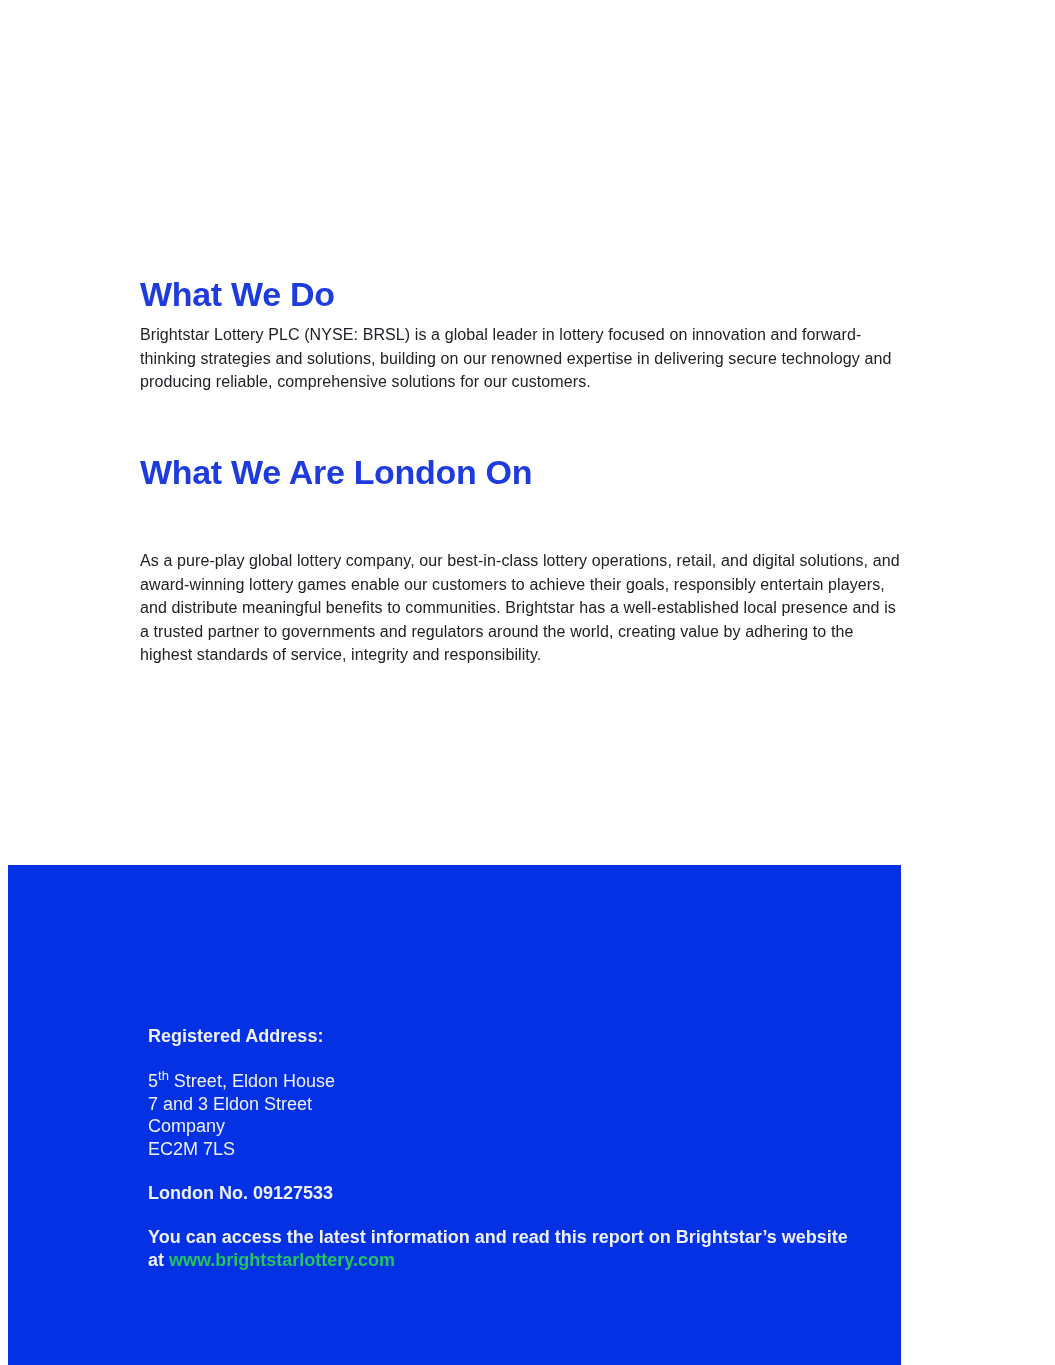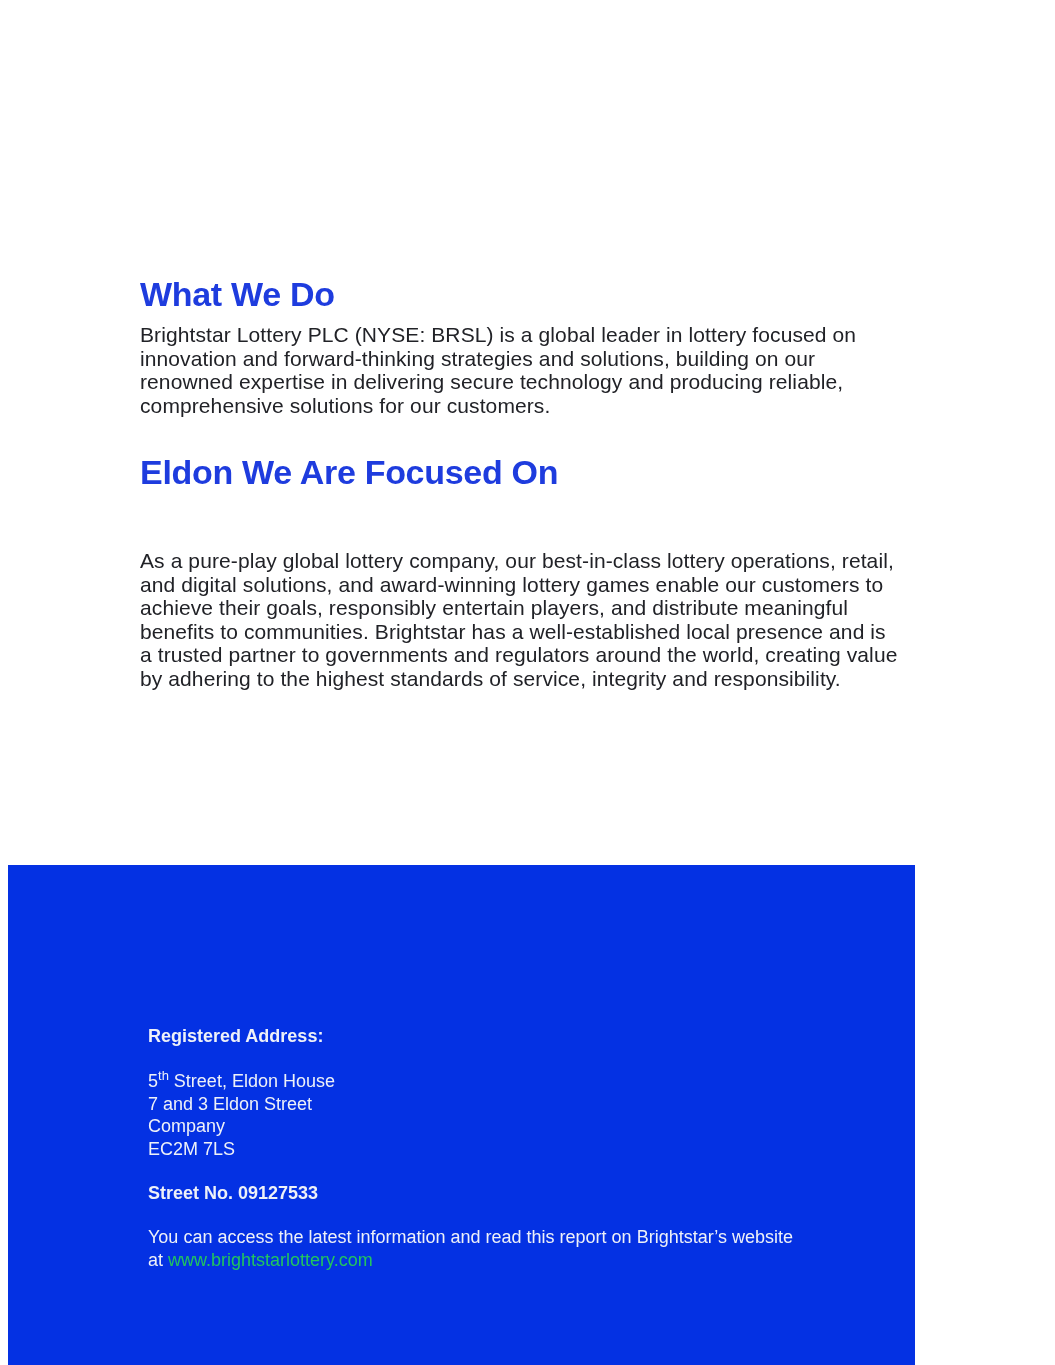--- a/index.html
+++ b/index.html
@@ -7,40 +7,39 @@
     padding: 0;
     background: #ffffff;
   }
   .page {
     position: relative;
     width: 901px;
     height: 1365px;
     background: #ffffff;
     overflow: hidden;
     font-family: "Liberation Sans", sans-serif;
-    padding-left: 14px;
   }
   .section-heading {
     position: absolute;
     left: 140px;
     margin: 0;
     font-size: 34px;
     line-height: 40px;
     font-weight: 700;
     letter-spacing: -0.3px;
     color: #1E3CDE;
   }
   .h-what-we-do { top: 274px; }
   .h-focused-on { top: 452px; }
   .section-body {
     position: absolute;
     left: 140px;
     margin: 0;
     width: 760px;
-    font-size: 21px;
+    font-size: 16px;
     line-height: 23.6px;
     letter-spacing: 0.1px;
     color: #212227;
   }
   .p-what-we-do { top: 323px; }
   .p-focused-on { top: 501px; margin-top: 48px; }
   .footer-band {
     position: absolute;
     left: 8px;
     top: 865px;
@@ -70,52 +69,52 @@
   }
   .company-line {
     top: 317px;
   }
   .company-line .lbl { font-weight: 700; }
   .company-line .val { font-weight: 700; margin-left: 5px; }
   .website-notice {
     top: 361px;
     width: 810px;
     color: #E0732F;
-    font-weight: 400;
+    font-weight: 700;
     line-height: 23.5px;
   }
   .website-link {
     color: #22c55e;
     text-decoration: none;
     cursor: pointer;
   }
 </style>
 </head>
 <body>
 
 <div class="page">
 
   <h1 class="section-heading h-what-we-do">What We Do</h1>
 
   <p class="section-body p-what-we-do">Brightstar Lottery PLC (NYSE: BRSL) is a global leader in lottery focused on innovation and forward-thinking strategies and solutions, building on our renowned expertise in delivering secure technology and producing reliable, comprehensive solutions for our customers.</p>
 
-  <h1 class="section-heading h-focused-on">Eldon We Are Focused On</h1>
+  <h1 class="section-heading h-focused-on">What We Are London On</h1>
 
   <p class="section-body p-focused-on">As a pure-play global lottery company, our best-in-class lottery operations, retail, and digital solutions, and award-winning lottery games enable our customers to achieve their goals, responsibly entertain players, and distribute meaningful benefits to communities. Brightstar has a well-established local presence and is a trusted partner to governments and regulators around the world, creating value by adhering to the highest standards of service, integrity and responsibility.</p>
 
   <div class="footer-band">
 
     <p class="ftext reg-label">Registered Address:</p>
 
     <div class="ftext addr-block">
       <div><span>5</span><sup>th</sup><span> Street, Eldon House</span></div>
       <div>7 and 3 Eldon Street</div>
       <div>Company</div>
       <div>EC2M 7LS</div>
     </div>
 
-    <p class="ftext company-line"><span class="lbl">Street No.</span><span class="val">09127533</span></p>
+    <p class="ftext company-line"><span class="lbl">London No.</span><span class="val">09127533</span></p>
 
     <p class="ftext website-notice"><span>You can access the latest information and read this report on Brightstar’s website</span><br><span>at </span><span class="website-link">www.brightstarlottery.com</span></p>
 
   </div>
 
 </div>
 
 </body></html>

